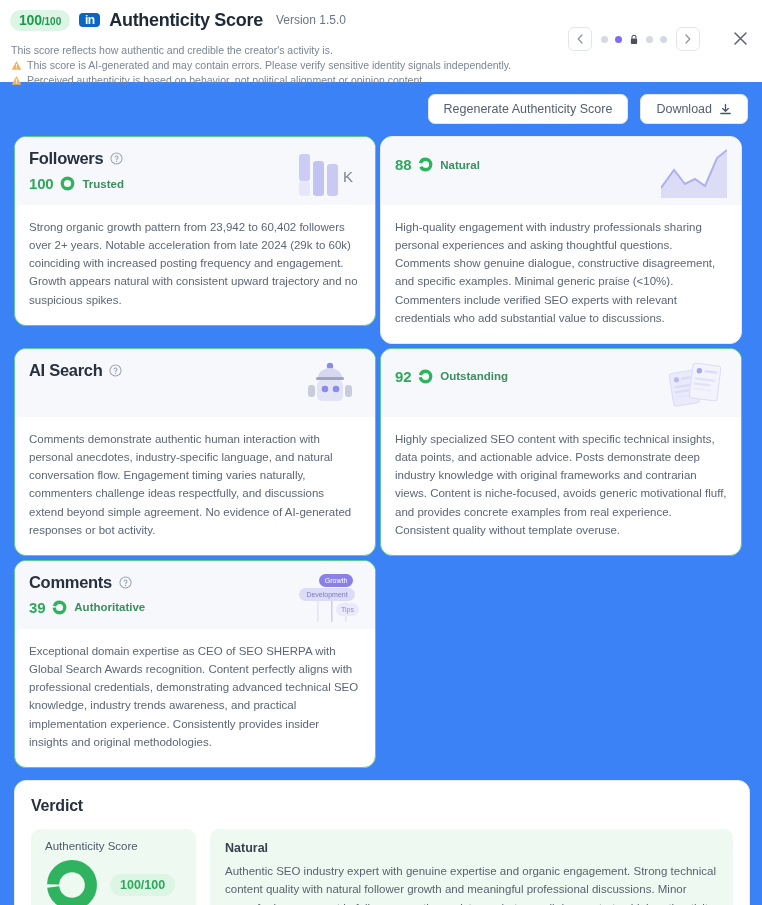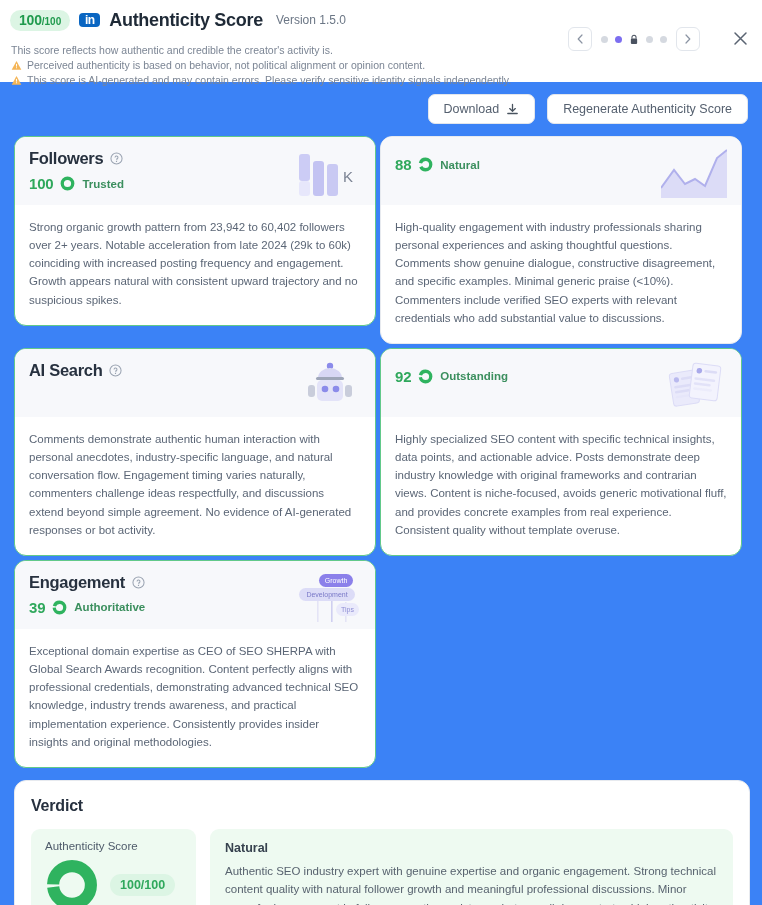--- a/index.html
+++ b/index.html
@@ -145,29 +145,29 @@
     </div>
 
     <div class="sub-note">This score reflects how authentic and credible the creator's activity is.</div>
 
     <div class="warn-row">
       <svg class="warn-ico" viewBox="0 0 16 16">
         <path d="M8 1.5 L15 14 L1 14 Z" fill="#f4b557"></path>
         <rect x="7.3" y="5.6" width="1.4" height="4" fill="#fff"></rect>
         <rect x="7.3" y="10.6" width="1.4" height="1.4" fill="#fff"></rect>
       </svg>
-      <span class="wtext">Perceived authenticity is based on behavior, not political alignment or opinion content.</span>
+      <span class="wtext">This score is AI-generated and may contain errors. Please verify sensitive identity signals independently.</span>
     </div>
     <div class="warn-row">
       <svg class="warn-ico" viewBox="0 0 16 16">
         <path d="M8 1.5 L15 14 L1 14 Z" fill="#f4b557"></path>
         <rect x="7.3" y="5.6" width="1.4" height="4" fill="#fff"></rect>
         <rect x="7.3" y="10.6" width="1.4" height="1.4" fill="#fff"></rect>
       </svg>
-      <span class="wtext">This score is AI-generated and may contain errors. Please verify sensitive identity signals independently.</span>
+      <span class="wtext">Perceived authenticity is based on behavior, not political alignment or opinion content.</span>
     </div>
 
     <div class="nav-cluster">
       <div class="nav-btn">
         <svg width="8" height="10" viewBox="0 0 8 10">
           <path d="M6 1 L2.2 5 L6 9" fill="none" stroke="#8b94a3" stroke-width="1.2" stroke-linecap="round" stroke-linejoin="round"></path>
         </svg>
       </div>
       <div class="dots">
         <span class="dot"></span>
@@ -188,28 +188,28 @@
 
     <div class="close-btn">
       <svg width="15" height="15" viewBox="0 0 15 15">
         <path d="M2 2 L13 13 M13 2 L2 13" stroke="#5a6472" stroke-width="1.5" stroke-linecap="round"></path>
       </svg>
     </div>
   </div>
 
   <div class="actions">
     <button class="btn">
+      <span>Regenerate Authenticity Score</span>
+    </button>
+    <button class="btn">
       <span>Download</span>
       <svg class="dl-ico" viewBox="0 0 14 14">
         <path d="M7 1.5 V8.4 M4 6 L7 9 L10 6" fill="none" stroke="#49535f" stroke-width="1.4" stroke-linecap="round" stroke-linejoin="round"></path>
         <path d="M2 11.4 H12" stroke="#49535f" stroke-width="1.6" stroke-linecap="round"></path>
       </svg>
-    </button>
-    <button class="btn">
-      <span>Regenerate Authenticity Score</span>
     </button>
   </div>
 
   <div class="grid">
 
     <div class="card hl">
       <div class="card-head">
         <div class="card-title-row">
           <span class="card-title">Followers</span>
           <svg class="help-ico" viewBox="0 0 14 14">
@@ -321,21 +321,21 @@
         </div>
       </div>
       <div class="card-body">
         <p class="card-text">Highly specialized SEO content with specific technical insights, data points, and actionable advice. Posts demonstrate deep industry knowledge with original frameworks and contrarian views. Content is niche-focused, avoids generic motivational fluff, and provides concrete examples from real experience. Consistent quality without template overuse.</p>
       </div>
     </div>
 
     <div class="card hl">
       <div class="card-head">
         <div class="card-title-row">
-          <span class="card-title">Engagement</span>
+          <span class="card-title">Comments</span>
           <svg class="help-ico" viewBox="0 0 14 14">
             <circle cx="7" cy="7" r="6" fill="none" stroke="#9aa3b1" stroke-width="1.1"></circle>
             <path d="M5.5 5.4a1.55 1.55 0 1 1 1.9 1.9v1" fill="none" stroke="#9aa3b1" stroke-width="1.1" stroke-linecap="round"></path>
             <circle cx="7" cy="10.2" r="0.7" fill="#9aa3b1"></circle>
           </svg>
         </div>
         <div class="score-row">
           <span class="score-num">39</span>
           <svg class="ring" viewBox="0 0 20 20">
             <circle cx="10" cy="10" r="7" fill="none" stroke="#2fb35f" stroke-width="4.4" stroke-dasharray="42 2" stroke-dashoffset="10" transform="rotate(-90 10 10)"></circle>

